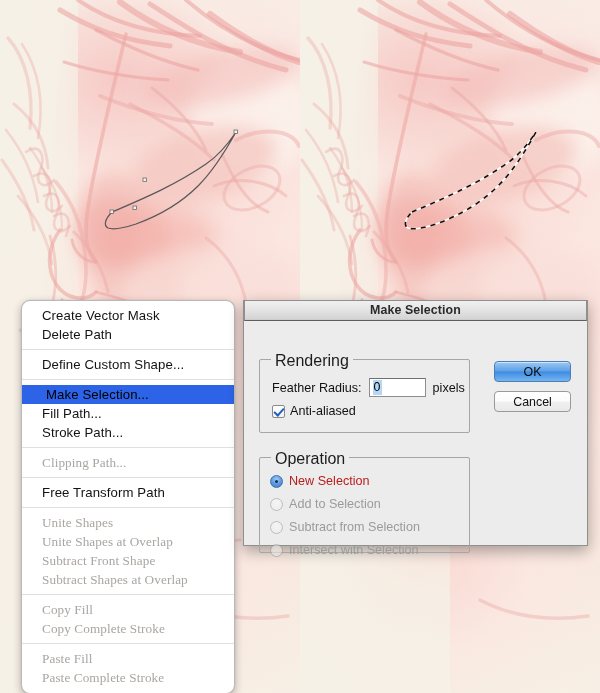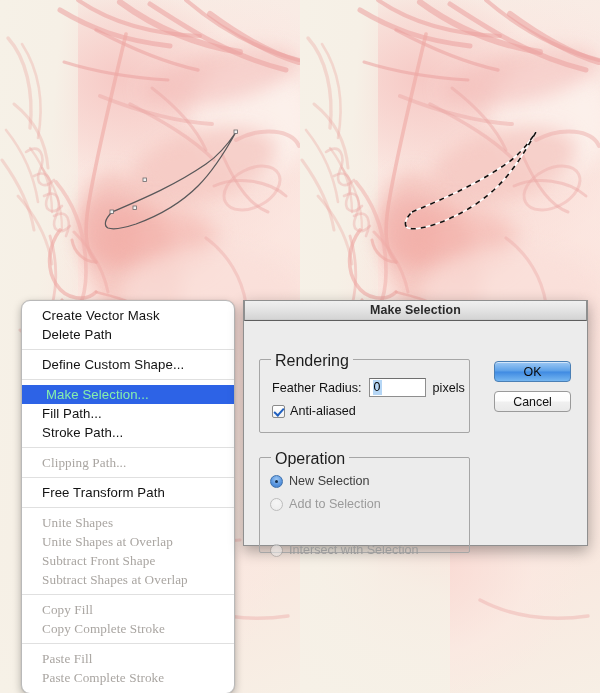--- a/index.html
+++ b/index.html
@@ -64,21 +64,21 @@
   .menu-group{padding:1px 0;}
   .menu-sep{height:1px;background:#e0e0e0;margin:4px 0 4px 0;}
   .menu-item{
     height:19px;line-height:19px;
     padding:0 10px 0 20px;
     white-space:nowrap;
     color:#131313;
     letter-spacing:.1px;
   }
   .menu-item.disabled{color:#a9a5a1;font-family:Liberation Serif, serif;}
-  .menu-item.selected{background:#2d63e6;color:#86efac;padding-left:24px;}
+  .menu-item.selected{background:#2d63e6;color:#000000;padding-left:24px;}
 
   
   #make-selection-dialog{
     position:absolute;left:243px;top:300px;width:343px;height:245px;
     background:#ececec;
     border:1px solid #8f8f8f;
     border-top:none;
     box-shadow:0 5px 14px rgba(0,0,0,.33);
   }
   #dialog-titlebar{
@@ -150,21 +150,21 @@
   }
   .radio.on{
     background:radial-gradient(circle at 50% 30%,#9fc8f2 0%,#5b97e0 55%,#3d79c6 100%);
     border-color:#3f72ad;
   }
   .radio.on::after{
     content:"";position:absolute;left:4px;top:4px;width:3px;height:3px;
     border-radius:50%;background:#16304f;
   }
   .radio.off{opacity:.5;}
-  .radio-label{font-size:12.6px;color:#404040;}
+  .radio-label{font-size:12.6px;color:#b91c1c;}
   .radio-label.disabled{color:#9b9b9b;}
 
   .dlg-btn{
     position:absolute;left:250px;width:77px;height:21px;
     border-radius:4px;font-size:12.4px;text-align:center;line-height:20px;
     box-sizing:border-box;
   }
   #ok-button{
     top:40px;
     background:linear-gradient(to bottom,#9dc8f4 0%,#5ba0e8 48%,#3f8ae2 52%,#75b6f0 100%);
@@ -433,20 +433,24 @@
       <div class="group-legend">Operation</div>
 
       <div class="radio-row" style="top:16px">
         <span class="radio on"></span>
         <span class="radio-label">New Selection</span>
       </div>
       <div class="radio-row" style="top:39px">
         <span class="radio off"></span>
         <span class="radio-label disabled">Add to Selection</span>
       </div>
+      <div class="radio-row" style="top:62px">
+        <span class="radio off"></span>
+        <span class="radio-label disabled">Subtract from Selection</span>
+      </div>
       <div class="radio-row" style="top:85px">
         <span class="radio off"></span>
         <span class="radio-label disabled">Intersect with Selection</span>
       </div>
     </div>
 
     <div class="dlg-btn" id="ok-button">OK</div>
     <div class="dlg-btn" id="cancel-button">Cancel</div>
   </div>
 </div>

